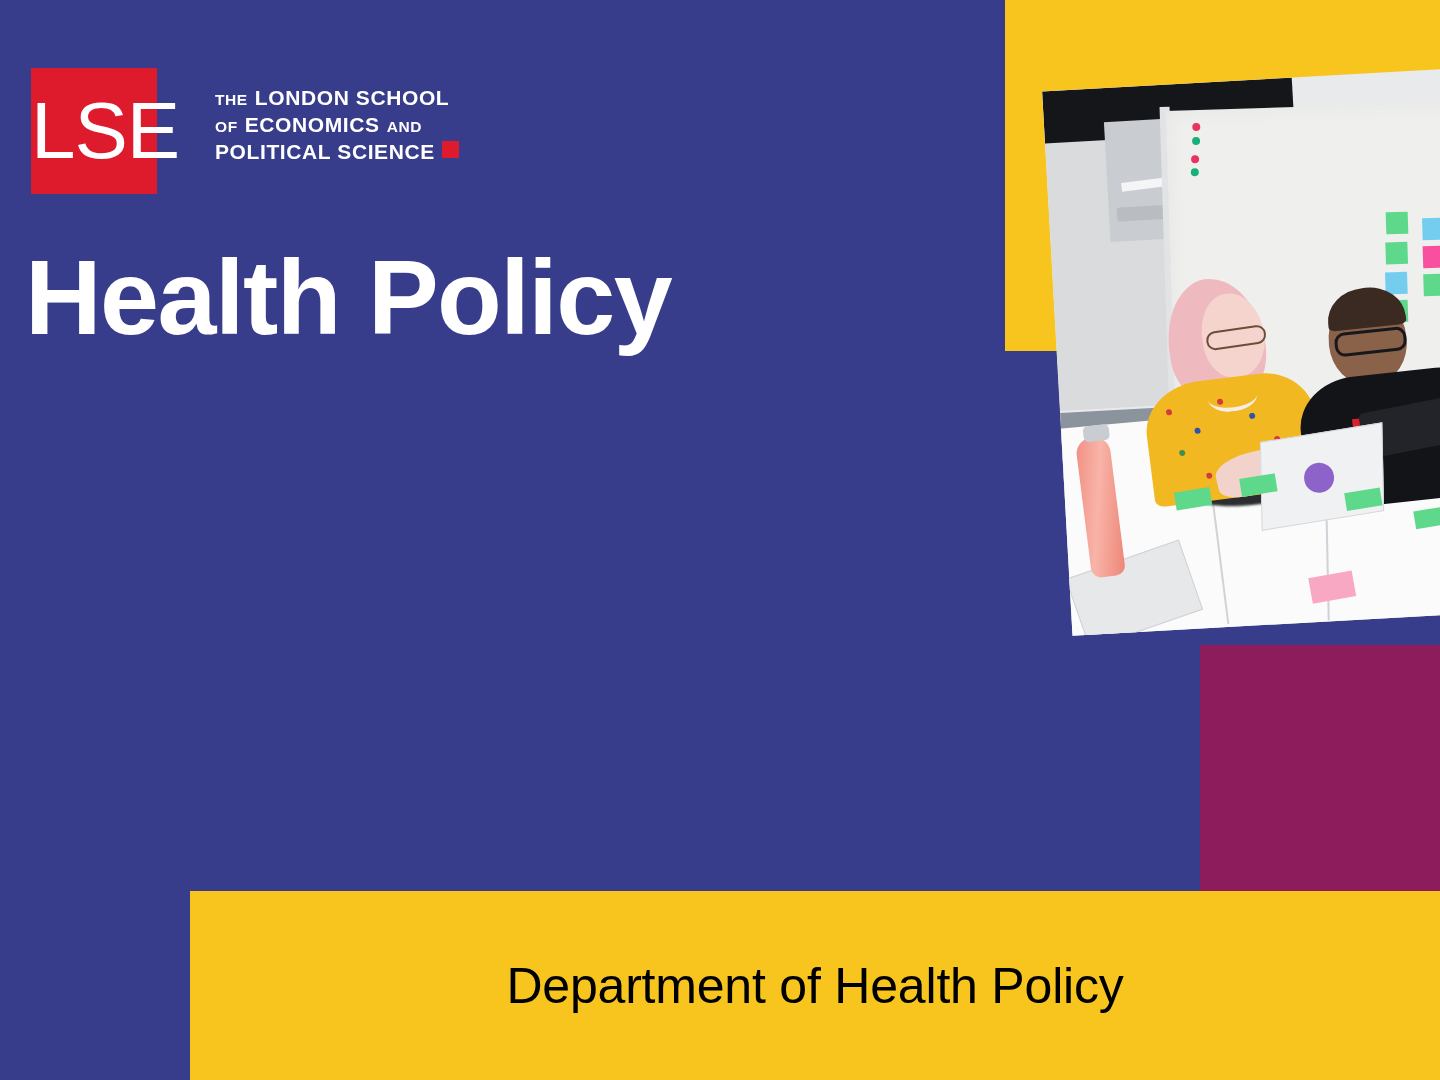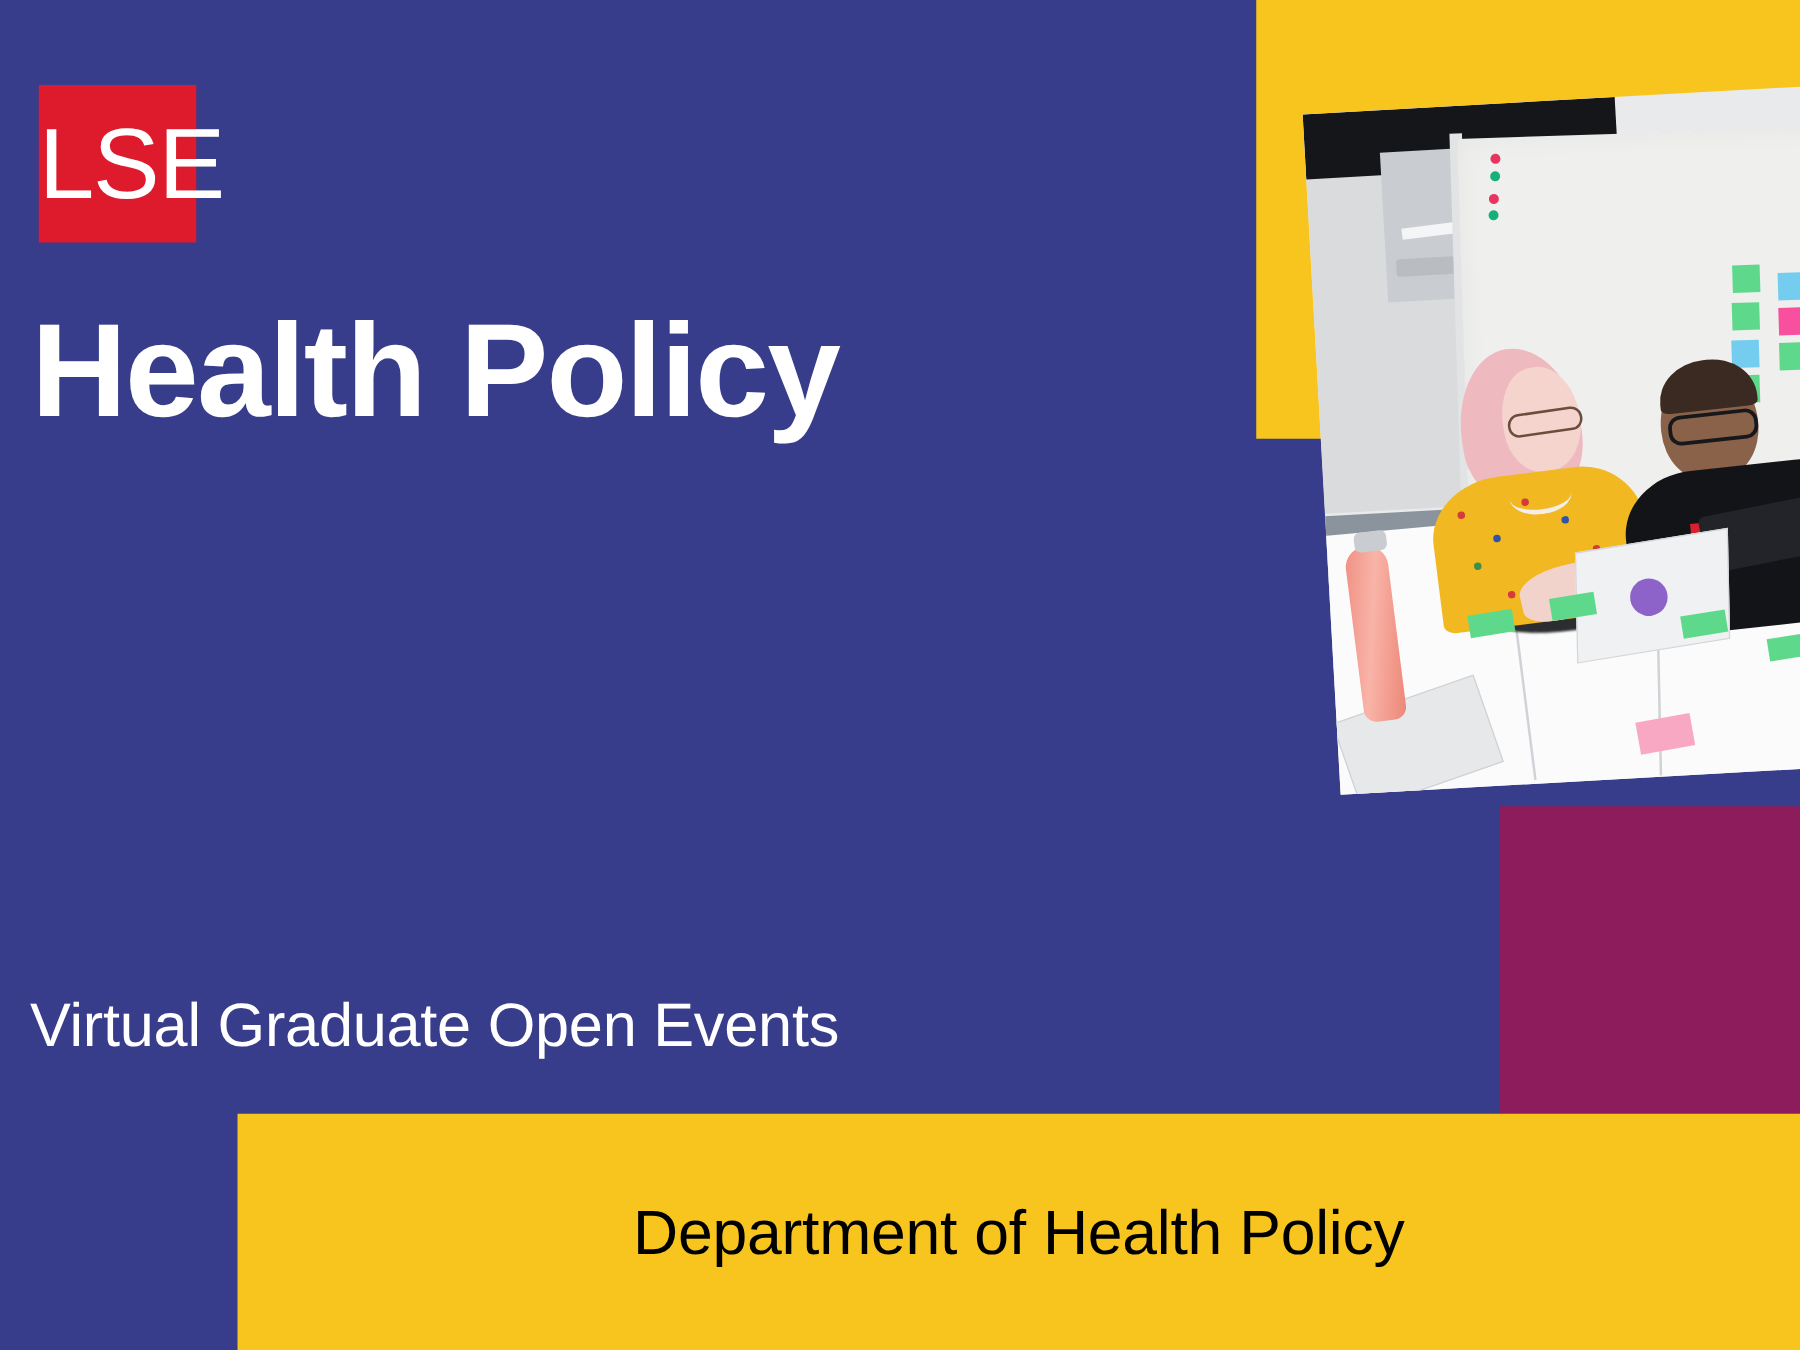--- a/index.html
+++ b/index.html
@@ -515,23 +515,37 @@
       <div class="ph-pinknote"></div>
     </div>
   </div>
 
   <div class="block-yellow-bottom"></div>
 
   <div class="logo">
     <div class="logo-mark">
       <div class="logo-mark-text">LSE</div>
     </div>
+    <div class="logo-words">
+      <div class="logo-line">
+        <span class="logo-sm">THE</span>
+        <span class="logo-lg">LONDON SCHOOL</span>
+      </div>
+      <div class="logo-line">
+        <span class="logo-sm">OF</span>
+        <span class="logo-lg">ECONOMICS</span>
+        <span class="logo-sm">AND</span>
+      </div>
+      <div class="logo-line">
+        <span class="logo-lg">POLITICAL SCIENCE</span>
+        <span class="logo-square"></span>
+      </div>
+    </div>
   </div>
 
   <div class="headline">
     <span class="headline-line">Health Policy</span>
   </div>
 
-  <div class="subtitle">Virtual Graduate Open Events</div>
 
   <div class="department">Department of Health Policy</div>
 
 </div>
 
 </body></html>

